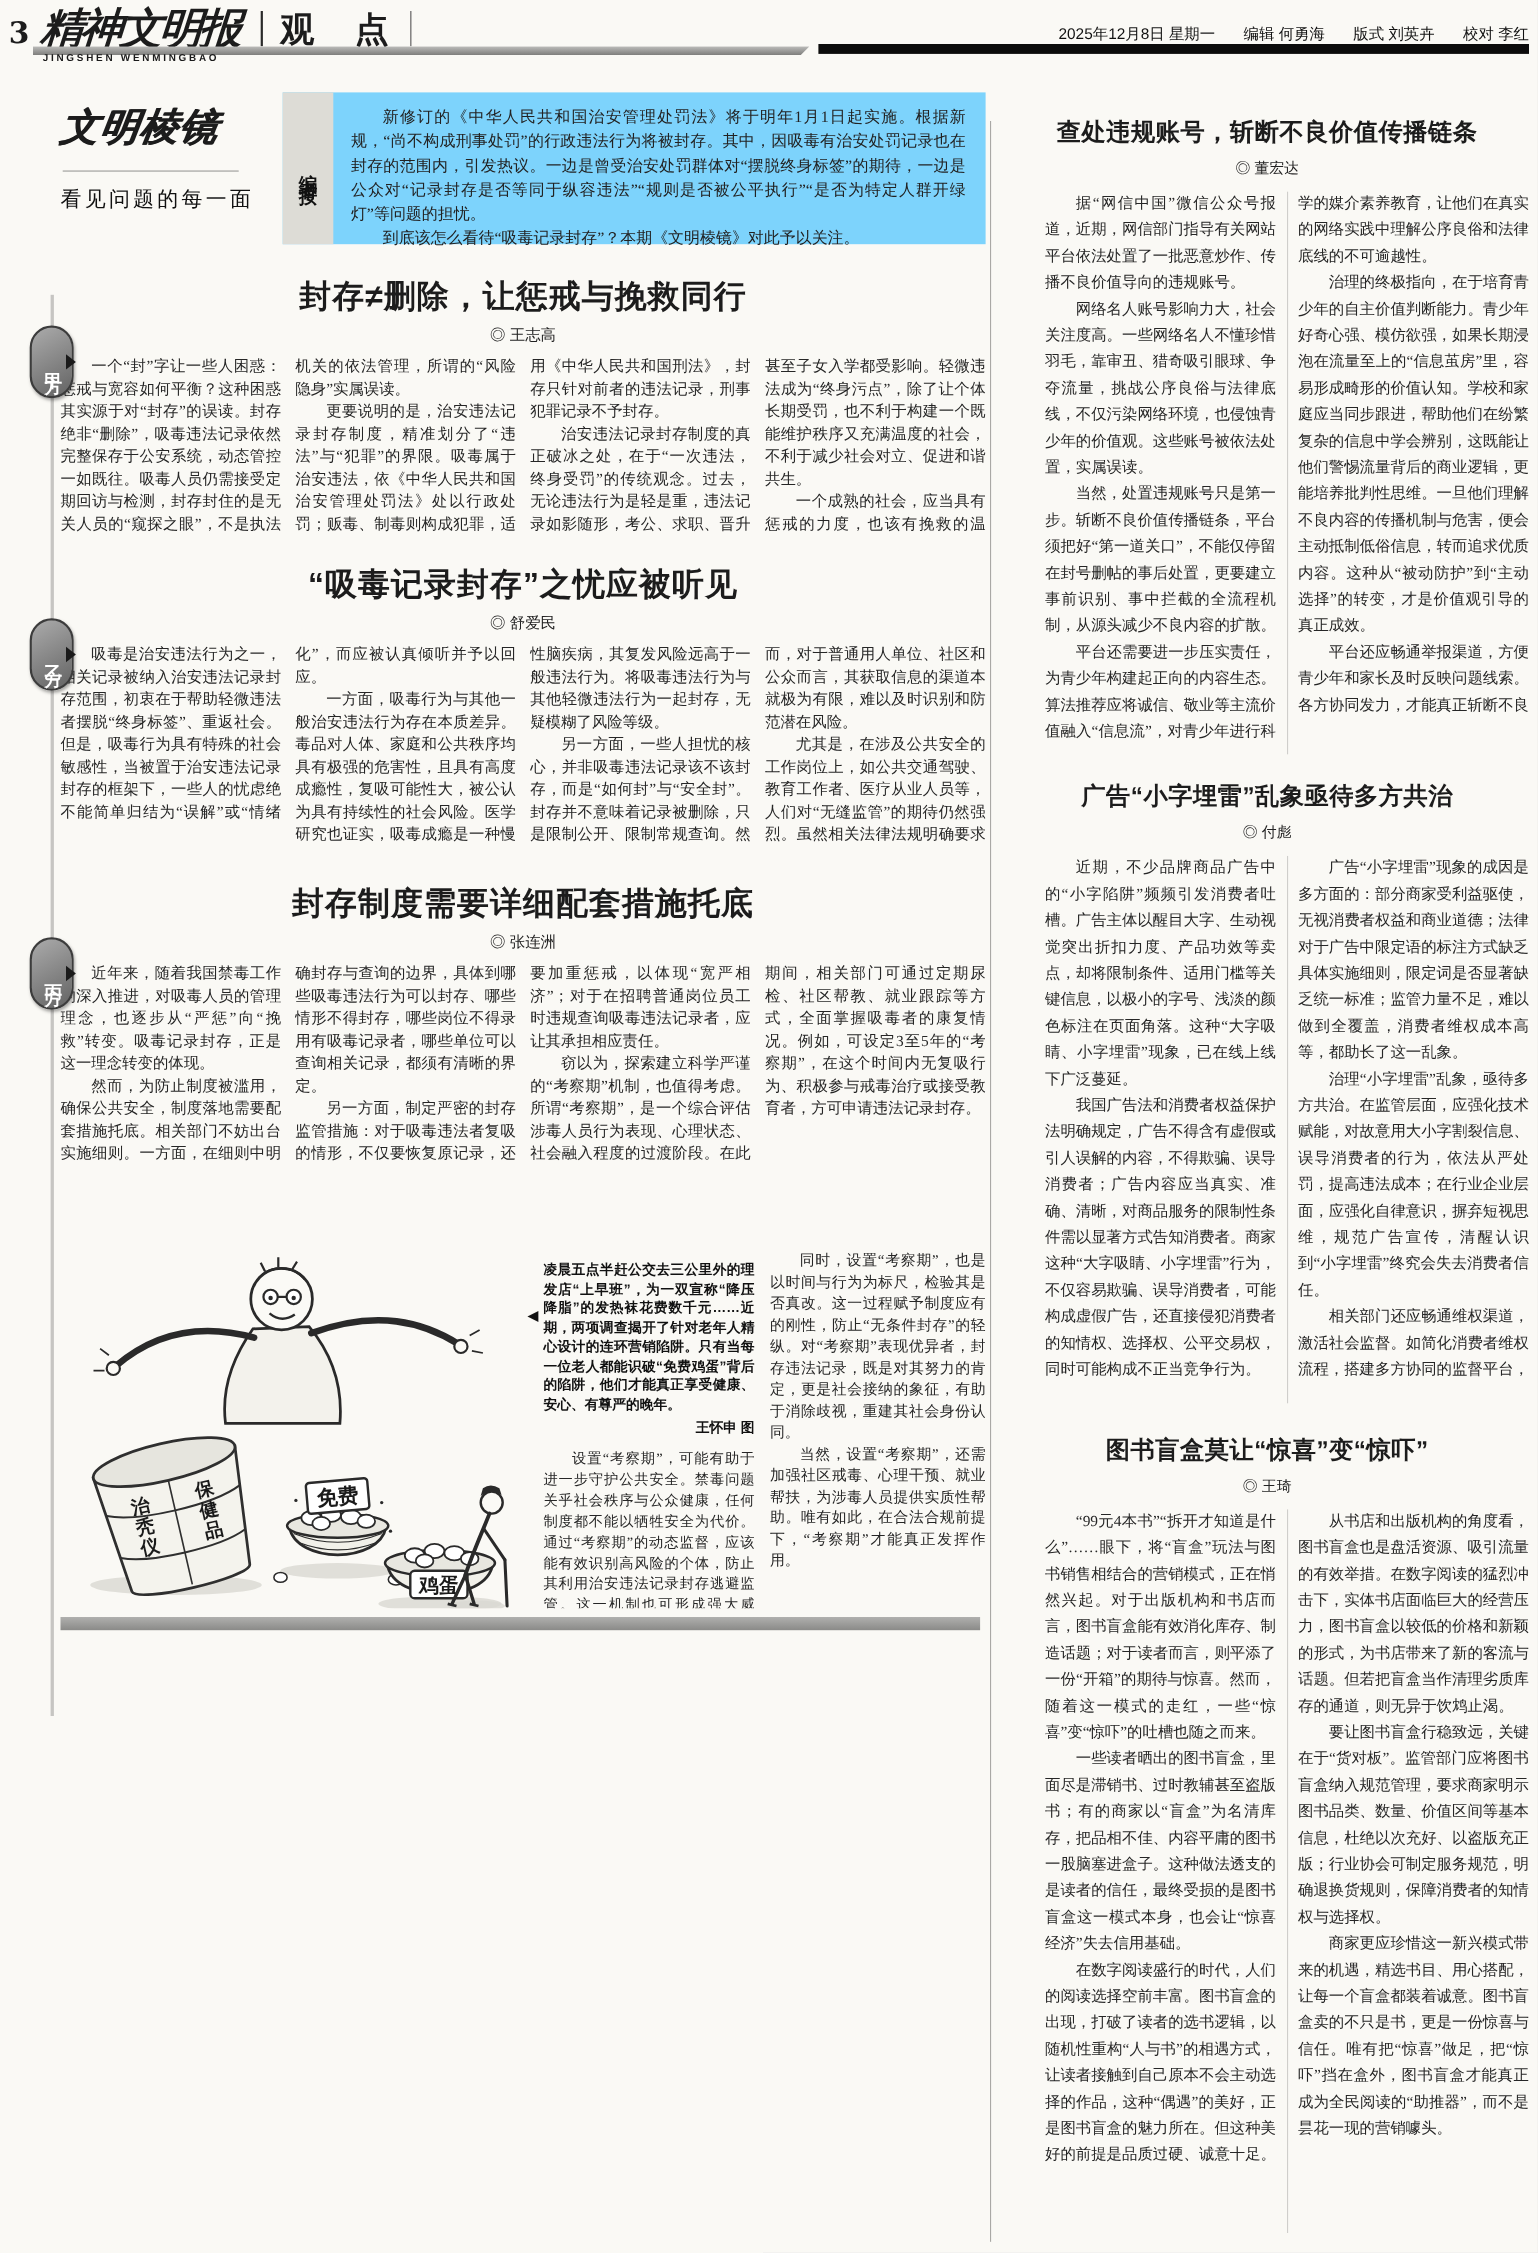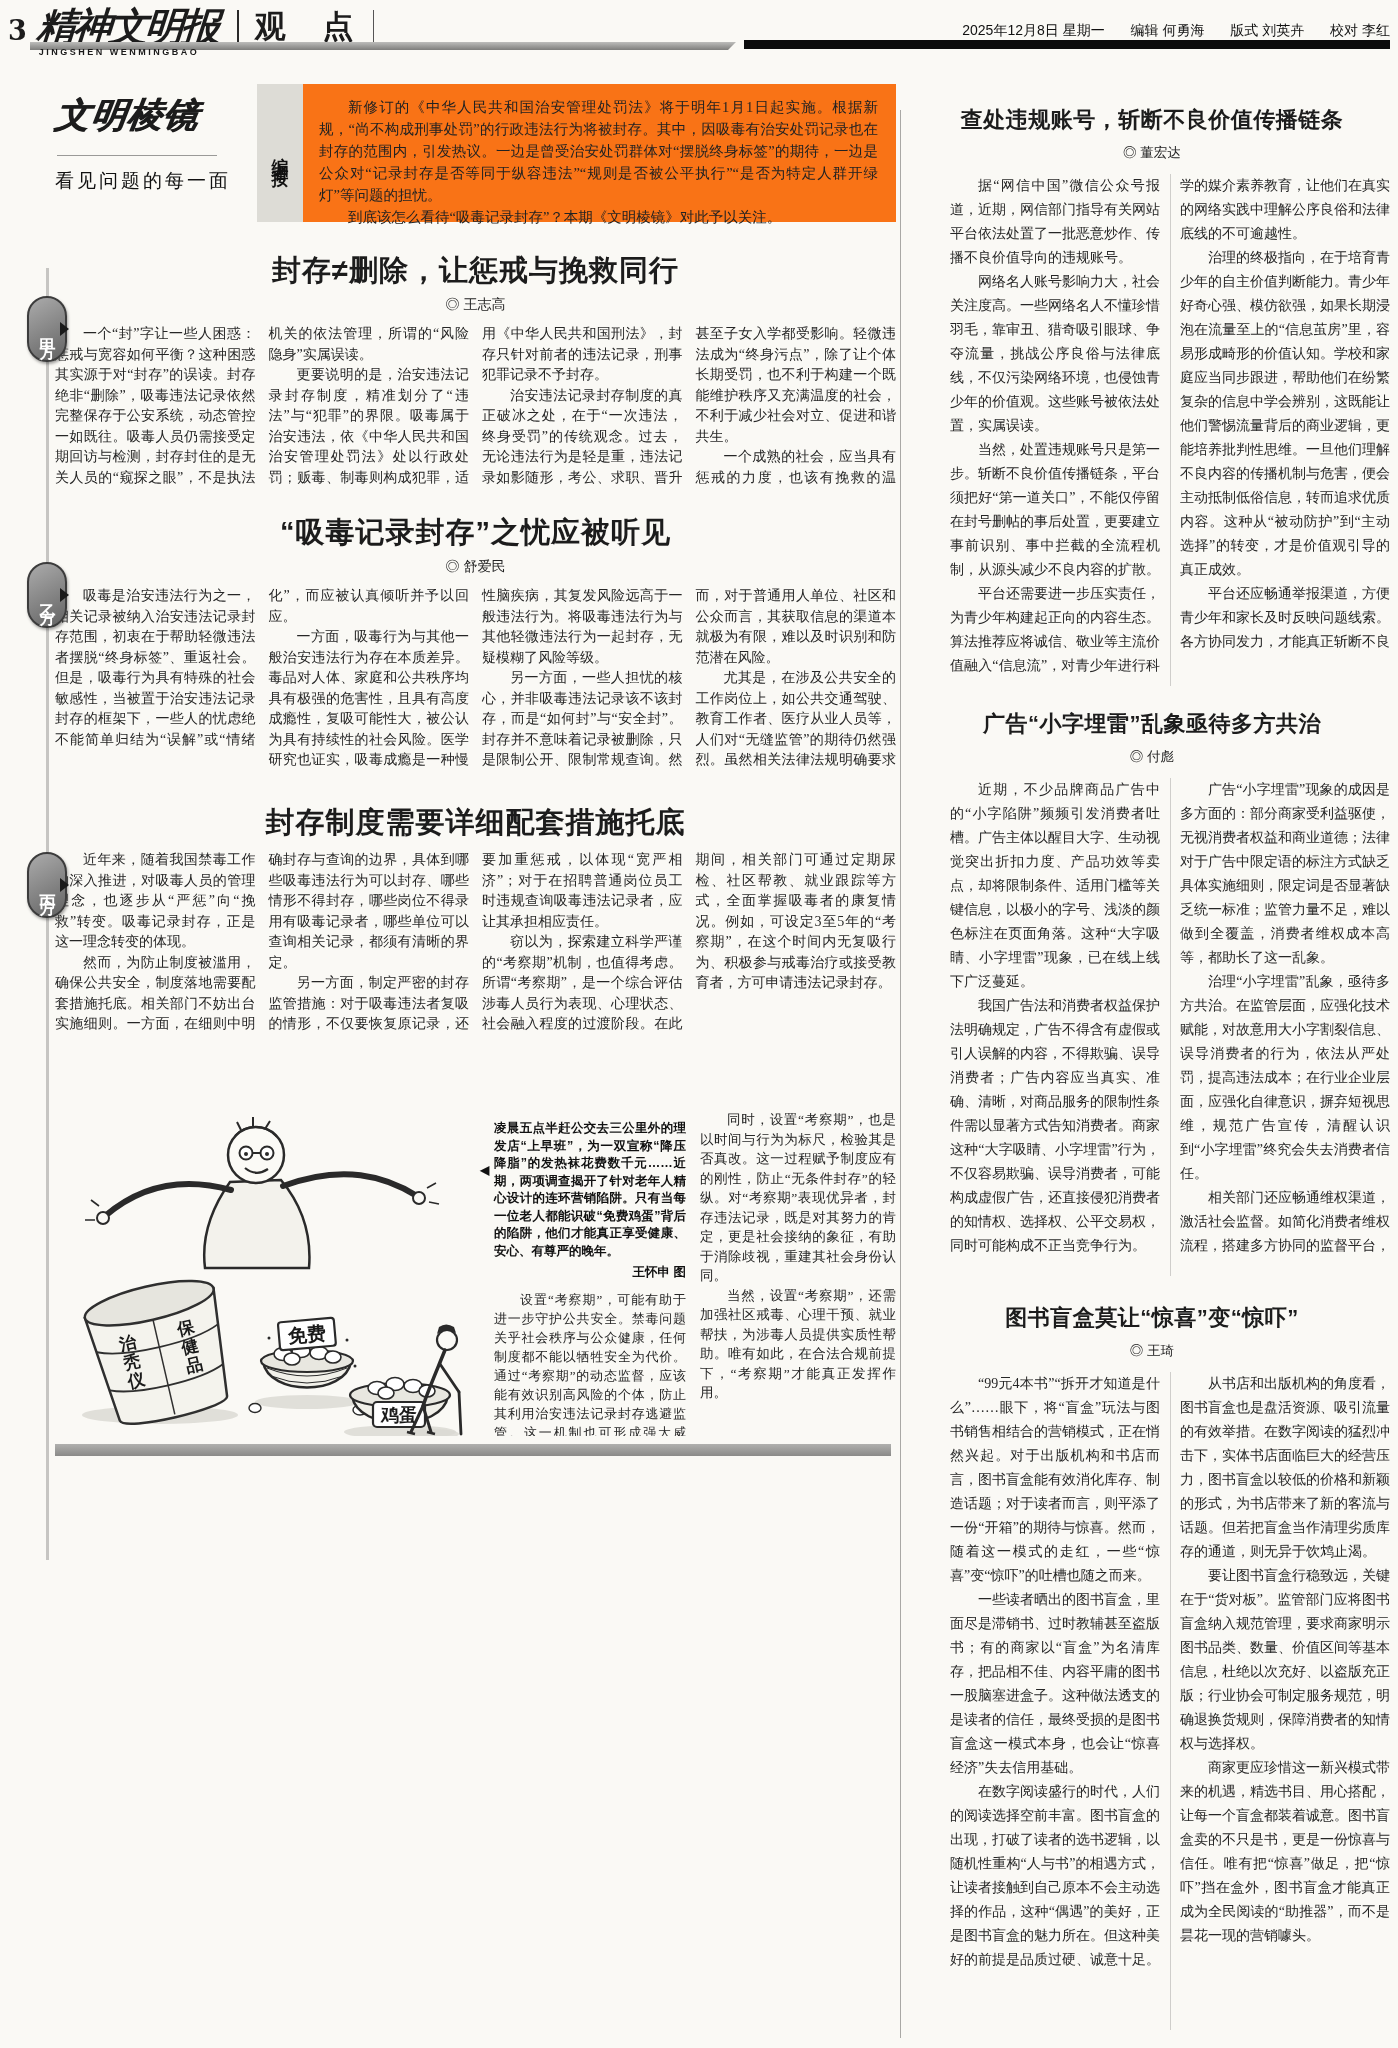--- a/index.html
+++ b/index.html
@@ -34,21 +34,21 @@
   
   .feature { position:absolute; left:30px; top:58px; width:866px; padding-left:25px; }
   .feat-head { display:flex; margin-top:34px; }
   .dash { width:27px; height:5px; background:#8f8f8d; margin-top:28px; flex:none; }
   .feat-head h1 { flex:1; text-align:center; font-size:46px; font-weight:900; letter-spacing:1px; line-height:60px; white-space:nowrap; }
   .feat-intro { display:flex; margin-top:26px; height:138px; }
   .colbox { width:188px; flex:none; padding-top:8px; }
   .col-logo { font-family:"DejaVu Serif", serif; font-size:35px; font-weight:900; font-style:italic; transform:skewX(-8deg); letter-spacing:1px; text-shadow:1px 0 #1c1c1c; white-space:nowrap; }
   .col-sep { width:160px; height:1px; background:#9a9a98; margin:16px 0 12px 2px; }
   .col-slogan { font-family:"Liberation Serif", serif; font-size:19px; letter-spacing:3px; color:#111; white-space:nowrap; }
-  .ednote { flex:1; margin-left:14px; background:#f97316; display:flex; }
+  .ednote { flex:1; margin-left:14px; background:#7dd3fc; display:flex; }
   .ednote-label { width:46px; flex:none; background:#dddcd6; display:flex; align-items:center; justify-content:center;
     writing-mode:vertical-rl; text-orientation:upright; font-weight:900; font-size:17px; letter-spacing:6px; color:#111; }
   .ednote-body { flex:1; padding:12px 18px 10px 16px; font-family:"Liberation Serif", serif; font-size:14.5px; line-height:22px; text-align:justify; color:#222; }
   .ednote-body p { text-indent:2em; }
   
   .art h2 { text-align:center; font-size:29px; font-weight:900; letter-spacing:1px; line-height:36px; white-space:nowrap; }
   .byline { text-align:center; font-size:14px; color:#222; line-height:20px; margin-top:6px; }
   .art-body { margin-top:10px; column-gap:13px; font-family:"Liberation Serif", serif; font-size:14px; line-height:20.5px; text-align:justify; color:#262626; overflow:hidden; }
   .cols4 { column-count:4; }
   .art-body p { text-indent:2em; }
@@ -143,20 +143,21 @@
       <div class="art-body cols4">
           <p>吸毒是治安违法行为之一，相关记录被纳入治安违法记录封存范围，初衷在于帮助轻微违法者摆脱“终身标签”、重返社会。但是，吸毒行为具有特殊的社会敏感性，当被置于治安违法记录封存的框架下，一些人的忧虑绝不能简单归结为“误解”或“情绪化”，而应被认真倾听并予以回应。</p>
           <p>一方面，吸毒行为与其他一般治安违法行为存在本质差异。毒品对人体、家庭和公共秩序均具有极强的危害性，且具有高度成瘾性，复吸可能性大，被公认为具有持续性的社会风险。医学研究也证实，吸毒成瘾是一种慢性脑疾病，其复发风险远高于一般违法行为。将吸毒违法行为与其他轻微违法行为一起封存，无疑模糊了风险等级。</p>
           <p>另一方面，一些人担忧的核心，并非吸毒违法记录该不该封存，而是“如何封”与“安全封”。封存并不意味着记录被删除，只是限制公开、限制常规查询。然而，对于普通用人单位、社区和公众而言，其获取信息的渠道本就极为有限，难以及时识别和防范潜在风险。</p>
           <p>尤其是，在涉及公共安全的工作岗位上，如公共交通驾驶、教育工作者、医疗从业人员等，人们对“无缝监管”的期待仍然强烈。虽然相关法律法规明确要求这些岗位的从业者不得有吸毒记录等情形，这些岗位也离不开“有关单位依法查询”的法定情形的托底。</p>
         </div>
     </article>
 
     <article class="art art3">
       <h2>封存制度需要详细配套措施托底</h2>
+      <div class="byline">◎ 张连洲</div>
       <div class="art-body cols4">
           <p>近年来，随着我国禁毒工作的深入推进，对吸毒人员的管理理念，也逐步从“严惩”向“挽救”转变。吸毒记录封存，正是这一理念转变的体现。</p>
           <p>然而，为防止制度被滥用，确保公共安全，制度落地需要配套措施托底。相关部门不妨出台实施细则。一方面，在细则中明确封存与查询的边界，具体到哪些吸毒违法行为可以封存、哪些情形不得封存，哪些岗位不得录用有吸毒记录者，哪些单位可以查询相关记录，都须有清晰的界定。</p>
           <p>另一方面，制定严密的封存监管措施：对于吸毒违法者复吸的情形，不仅要恢复原记录，还要加重惩戒，以体现“宽严相济”；对于在招聘普通岗位员工时违规查询吸毒违法记录者，应让其承担相应责任。</p>
           <p>窃以为，探索建立科学严谨的“考察期”机制，也值得考虑。所谓“考察期”，是一个综合评估涉毒人员行为表现、心理状态、社会融入程度的过渡阶段。在此期间，相关部门可通过定期尿检、社区帮教、就业跟踪等方式，全面掌握吸毒者的康复情况。例如，可设定3至5年的“考察期”，在这个时间内无复吸行为、积极参与戒毒治疗或接受教育者，方可申请违法记录封存。</p>
         </div>
     </article>
 
     <div class="bottom-row">
 

